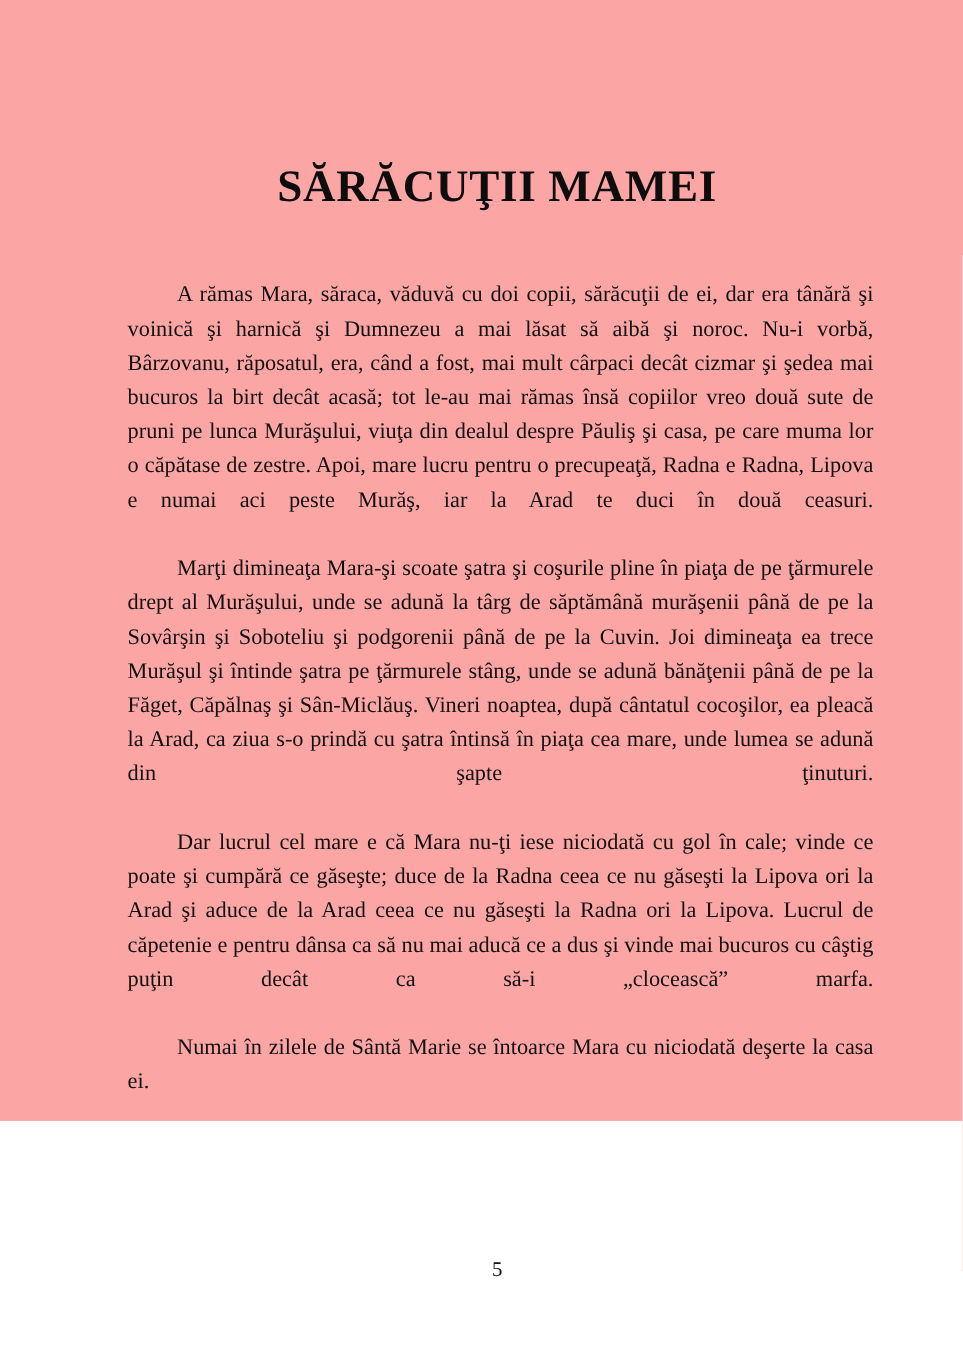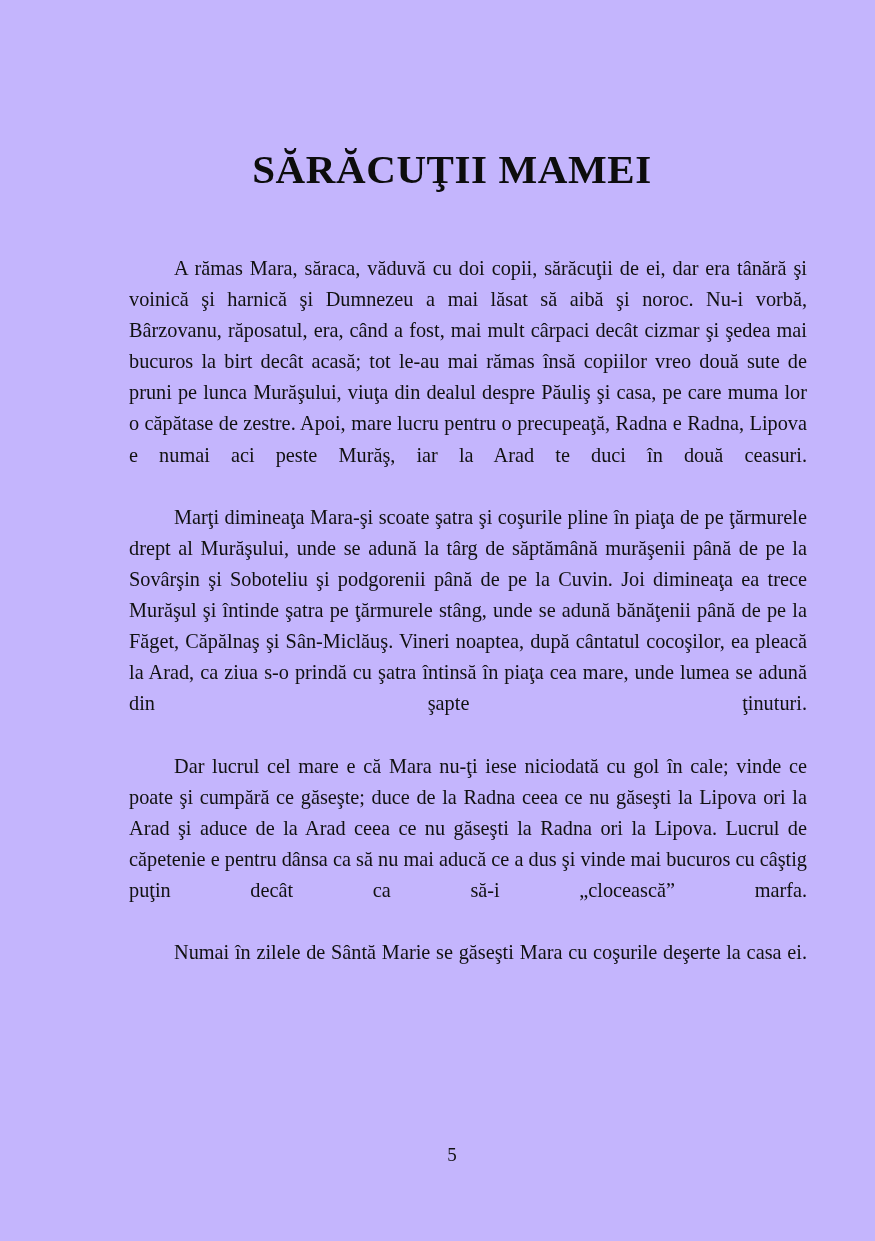--- a/index.html
+++ b/index.html
@@ -16,22 +16,22 @@
     font-family: "Liberation Serif", "DejaVu Serif", serif;
     color: #111111;
     -webkit-font-smoothing: antialiased;
   }
 
   .page {
     position: absolute;
     top: 0;
     left: 0;
     width: 875px;
-    height: 1241px;
-    background: #c4b5fd;
+    height: 1019px;
+    background: #fca5a5;
     box-sizing: border-box;
   }
 
   .content {
     position: absolute;
     left: 113px;
     top: 0;
     width: 678px;
   }
 
@@ -45,21 +45,21 @@
     text-align: center;
     font-size: 41px;
     line-height: 48px;
     font-weight: 700;
     letter-spacing: 0.6px;
     color: #0d0d0d;
   }
 
   .body-text {
     position: absolute;
-    left: 16px;
+    left: 3px;
     top: 253px;
     width: 678px;
     font-family: Liberation Serif, serif;
   }
 
   .para {
     margin: 0;
     padding: 0;
     text-indent: 45px;
     text-align: justify;
@@ -94,19 +94,19 @@
 
 <div class="page">
   <div class="content">
 
     <h1 class="chapter-title">SĂRĂCUŢII MAMEI</h1>
 
     <div class="body-text">
       <p class="para">A rămas Mara, săraca, văduvă cu doi copii, sărăcuţii de ei, dar era tânără şi voinică şi harnică şi Dumnezeu a mai lăsat să aibă şi noroc. Nu-i vorbă, Bârzovanu, răposatul, era, când a fost, mai mult cârpaci decât cizmar şi şedea mai bucuros la birt decât acasă; tot le-au mai rămas însă copiilor vreo două sute de pruni pe lunca Murăşului, viuţa din dealul despre Păuliş şi casa, pe care muma lor o căpătase de zestre. Apoi, mare lucru pentru o precupeaţă, Radna e Radna, Lipova e numai aci peste Murăş, iar la Arad te duci în două ceasuri.</p>
       <p class="para">Marţi dimineaţa Mara-şi scoate şatra şi coşurile pline în piaţa de pe ţărmurele drept al Murăşului, unde se adună la târg de săptămână murăşenii până de pe la Sovârşin şi Soboteliu şi podgorenii până de pe la Cuvin. Joi dimineaţa ea trece Murăşul şi întinde şatra pe ţărmurele stâng, unde se adună bănăţenii până de pe la Făget, Căpălnaş şi Sân-Miclăuş. Vineri noaptea, după cântatul cocoşilor, ea pleacă la Arad, ca ziua s-o prindă cu şatra întinsă în piaţa cea mare, unde lumea se adună din şapte ţinuturi.</p>
       <p class="para">Dar lucrul cel mare e că Mara nu-ţi iese niciodată cu gol în cale; vinde ce poate şi cumpără ce găseşte; duce de la Radna ceea ce nu găseşti la Lipova ori la Arad şi aduce de la Arad ceea ce nu găseşti la Radna ori la Lipova. Lucrul de căpetenie e pentru dânsa ca să nu mai aducă ce a dus şi vinde mai bucuros cu câştig puţin decât ca să-i „clocească” marfa.</p>
-      <p class="para">Numai în zilele de Sântă Marie se găseşti Mara cu coşurile deşerte la casa ei.</p>
+      <p class="para">Numai în zilele de Sântă Marie se întoarce Mara cu niciodată deşerte la casa ei.</p>
     </div>
 
     <div class="folio">5</div>
 
   </div>
 </div>
 
 </body></html>

